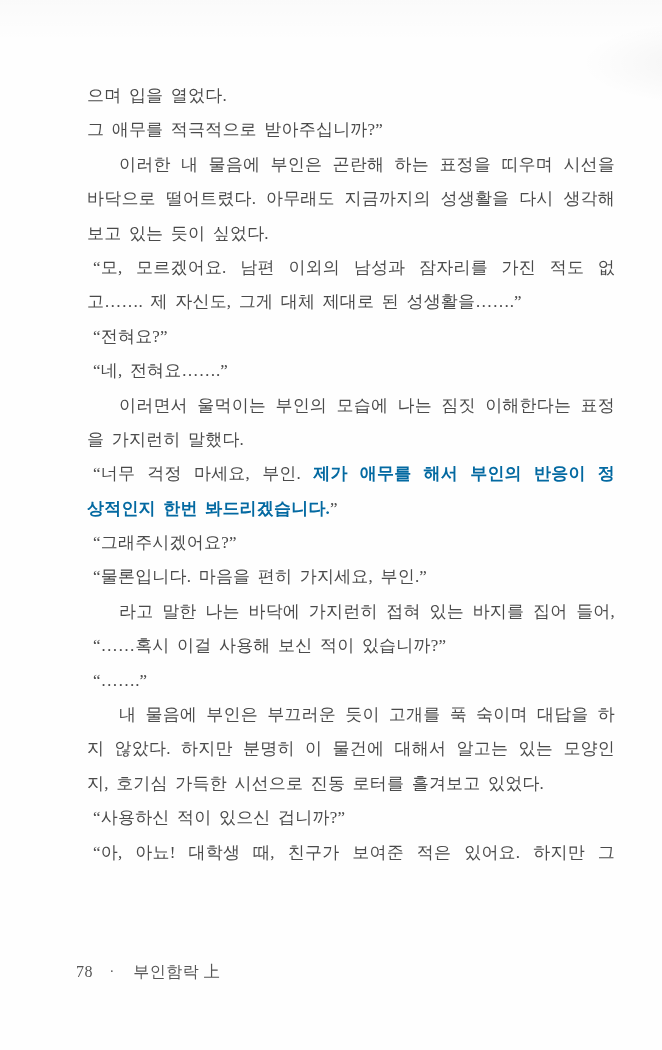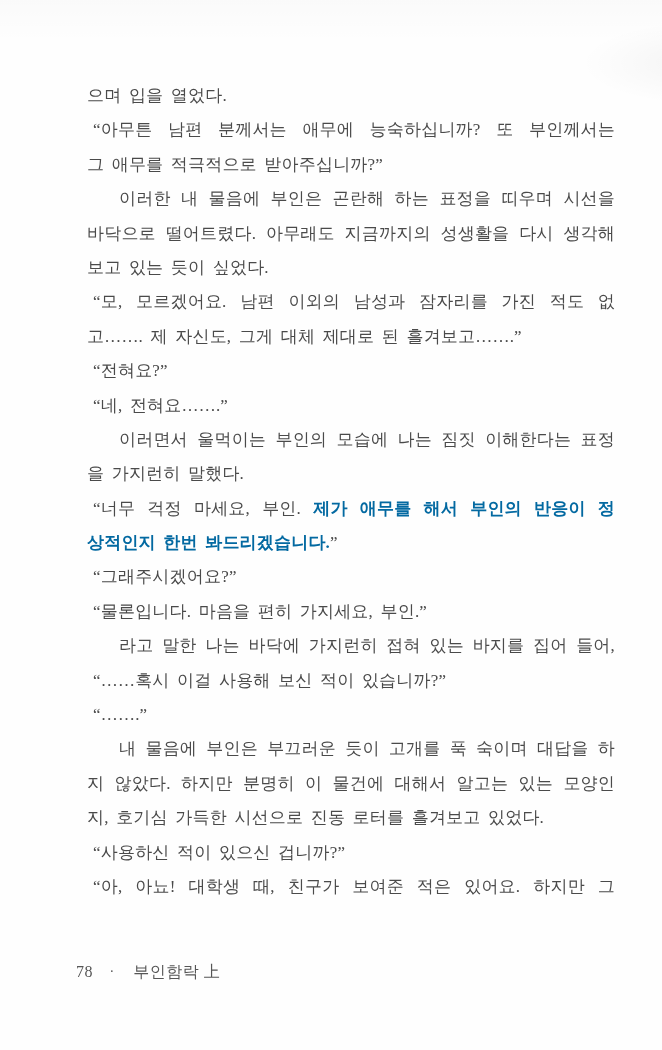--- a/index.html
+++ b/index.html
@@ -69,27 +69,26 @@
     font-size: 14px;
     vertical-align: 1px;
   }
 </style>
 </head>
 <body>
 
 <div class="page">
   <div class="text-block" id="text-lines">
       <div class="line indent-none"><span class="seg">으며 입을 열었다.</span></div>
-      <div class="line indent-quote justify"><span class="seg">“아무튼 남편 분께서는 애무에 능숙하십니까? 또 부인께서는</span></div>
       <div class="line indent-none"><span class="seg">그 애무를 적극적으로 받아주십니까?”</span></div>
       <div class="line indent-full justify"><span class="seg">이러한 내 물음에 부인은 곤란해 하는 표정을 띠우며 시선을</span></div>
       <div class="line indent-none justify"><span class="seg">바닥으로 떨어트렸다. 아무래도 지금까지의 성생활을 다시 생각해</span></div>
       <div class="line indent-none"><span class="seg">보고 있는 듯이 싶었다.</span></div>
       <div class="line indent-quote justify"><span class="seg">“모, 모르겠어요. 남편 이외의 남성과 잠자리를 가진 적도 없</span></div>
-      <div class="line indent-none"><span class="seg">고……. 제 자신도, 그게 대체 제대로 된 흘겨보고…….”</span></div>
+      <div class="line indent-none"><span class="seg">고……. 제 자신도, 그게 대체 제대로 된 성생활을…….”</span></div>
       <div class="line indent-quote"><span class="seg">“전혀요?”</span></div>
       <div class="line indent-quote"><span class="seg">“네, 전혀요…….”</span></div>
       <div class="line indent-full justify"><span class="seg">이러면서 울먹이는 부인의 모습에 나는 짐짓 이해한다는 표정</span></div>
       <div class="line indent-none"><span class="seg">을 가지런히 말했다.</span></div>
       <div class="line indent-quote justify"><span class="seg">“너무 걱정 마세요, 부인. </span><span class="seg bold">제가 애무를 해서 부인의 반응이 정</span></div>
       <div class="line indent-none"><span class="seg bold">상적인지 한번 봐드리겠습니다.</span><span class="seg">”</span></div>
       <div class="line indent-quote"><span class="seg">“그래주시겠어요?”</span></div>
       <div class="line indent-quote"><span class="seg">“물론입니다. 마음을 편히 가지세요, 부인.”</span></div>
       <div class="line indent-full justify"><span class="seg">라고 말한 나는 바닥에 가지런히 접혀 있는 바지를 집어 들어,</span></div>
       <div class="line indent-quote"><span class="seg">“……혹시 이걸 사용해 보신 적이 있습니까?”</span></div>

